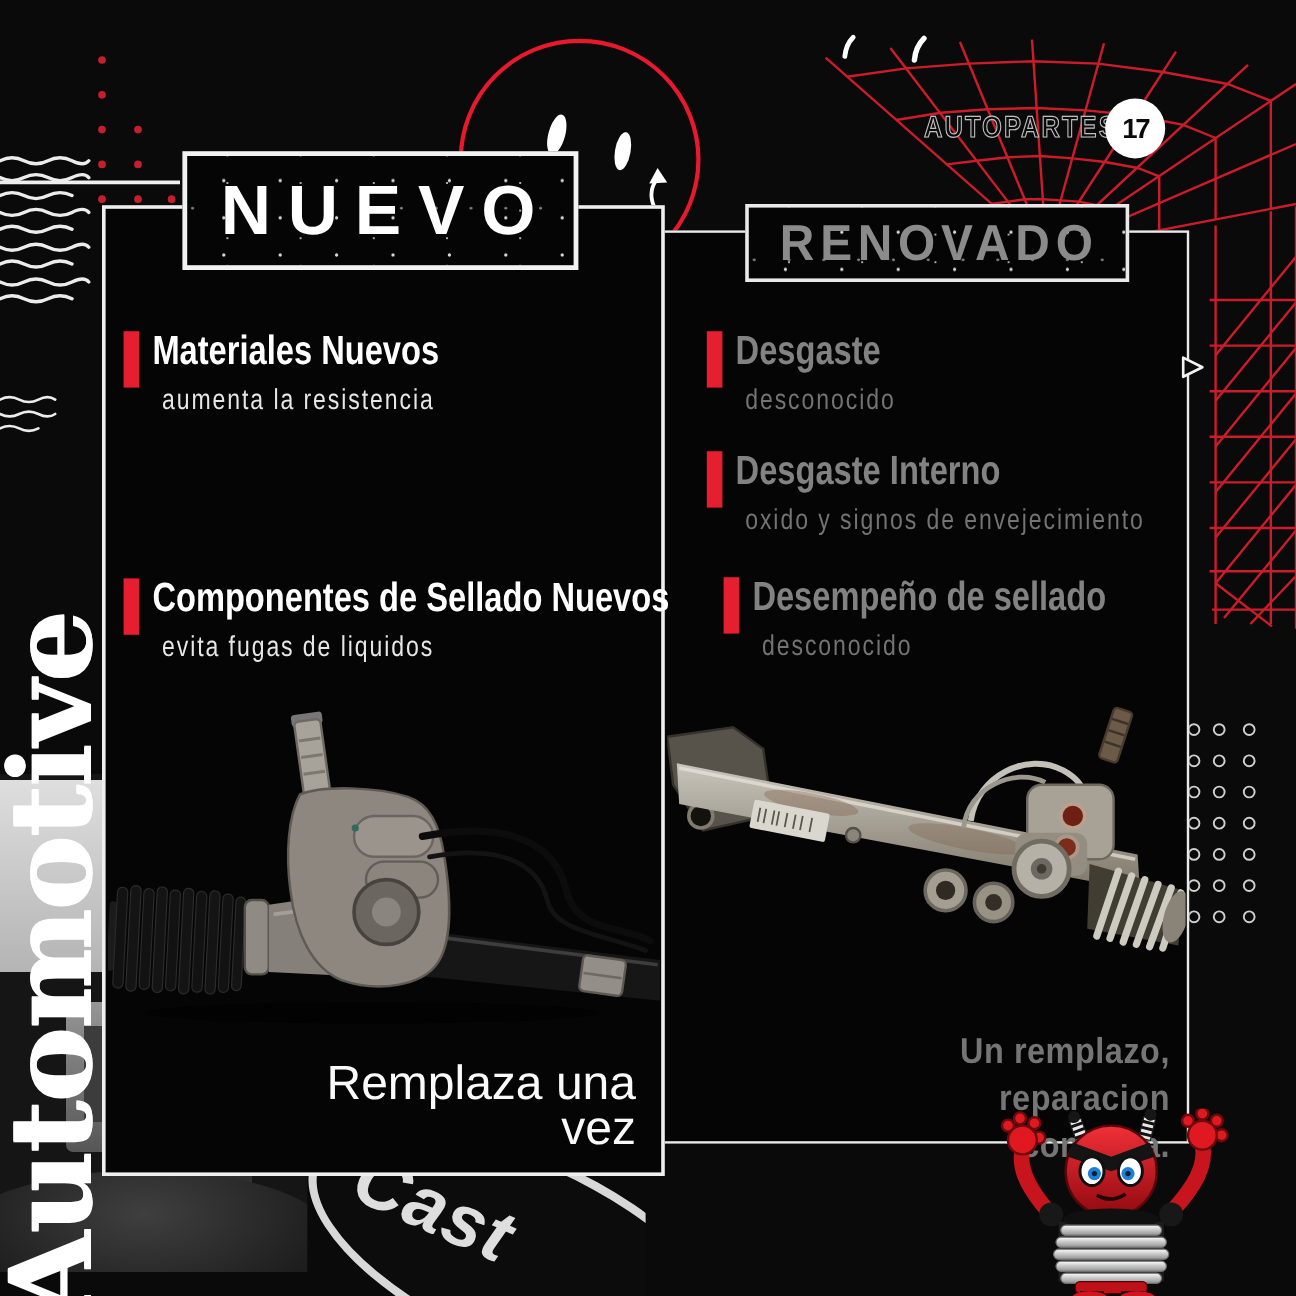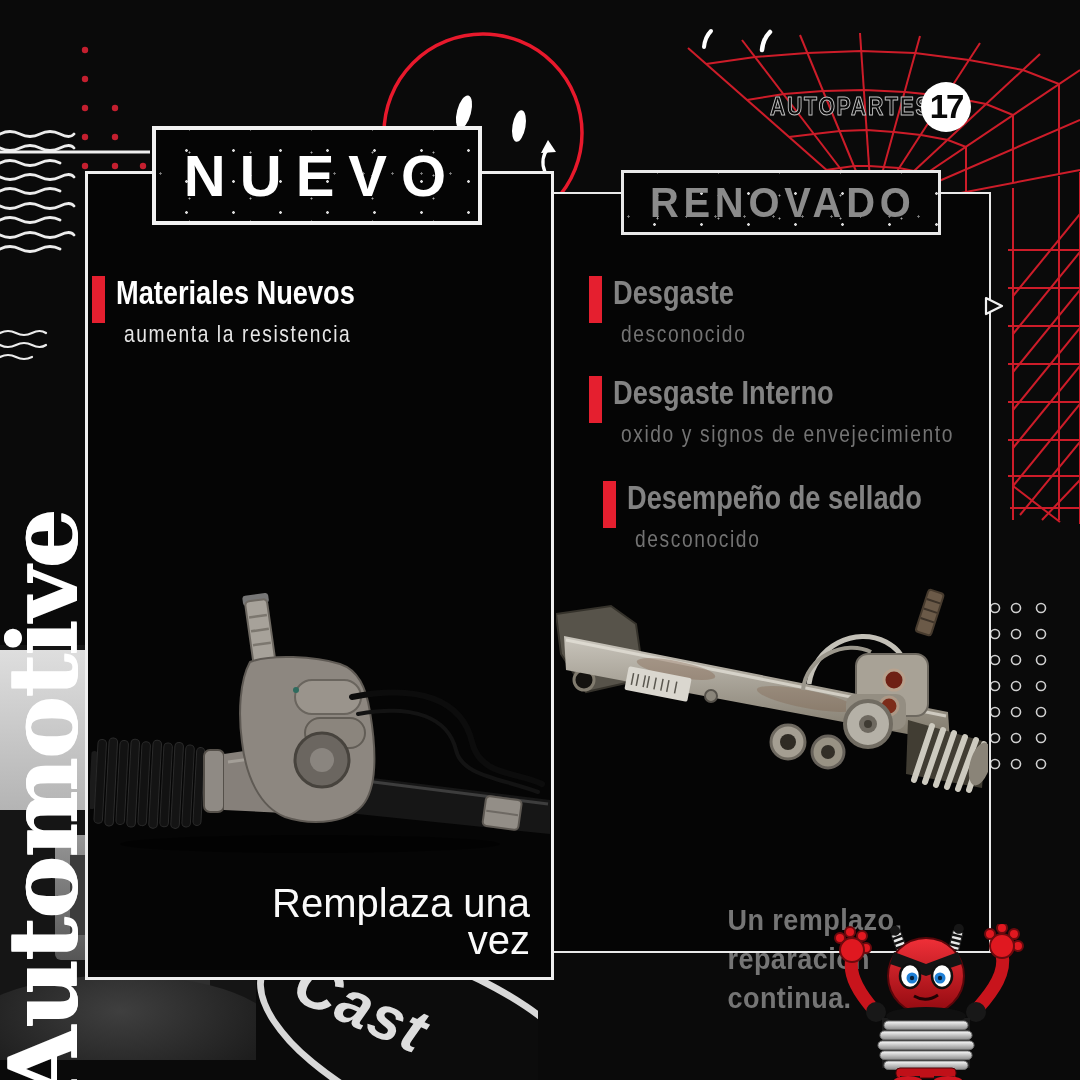--- a/index.html
+++ b/index.html
@@ -36,30 +36,30 @@
       transform:scaleX(.8);transform-origin:left top;}
   .fh .r{font-weight:400;}
   .fs{margin-top:7px;margin-left:8px;font-size:24px;line-height:30px;white-space:nowrap;
       letter-spacing:2px;font-weight:400;transform:scaleX(.8);transform-origin:left top;}
   .nuevo-col .fh{color:#ffffff;} .nuevo-col .fs{color:#e6e6e6;}
   .reno-col .fh{color:#828282;} .reno-col .fs{color:#737373;}
 
   
   #footer-left{left:205px;top:885px;width:325px;text-align:right;color:#fafafa;
     font-size:40px;line-height:37px;}
-  #footer-right{left:700px;top:900px;width:275px;text-align:left;color:#757575;
+  #footer-right{left:700px;top:857px;width:275px;text-align:right;color:#757575;
     font-weight:700;font-size:30px;line-height:39px;letter-spacing:.5px;}
   #footer-right .inner{display:inline-block;transform:scaleX(.9);transform-origin:right top;}
 
   
   #brand-name{left:770px;top:92px;font-size:25px;font-weight:700;letter-spacing:2px;
     color:#0b0b0b;-webkit-text-stroke:1px #bfbfbf;text-shadow:0 0 1px #8a8a8a;
     transform:scaleX(.85);transform-origin:left top;white-space:nowrap;}
   #brand-badge{left:921px;top:82px;width:50px;height:50px;border-radius:50%;background:#fff;
-    color:#0a0a0a;font-weight:800;font-size:33px;display:flex;align-items:center;
+    color:#0a0a0a;font-weight:800;font-size:23px;display:flex;align-items:center;
     justify-content:center;letter-spacing:-2px;}
 
   
   #photo{left:0;top:645px;width:256px;height:415px;background:#151515;overflow:hidden;}
   #photo .wall{position:absolute;left:0;top:5px;width:95px;height:160px;
     background:linear-gradient(180deg,#dedede,#b4b4b4);}
   #photo .sign{position:absolute;left:95px;top:158px;width:150px;height:46px;background:#c9c9c9;
     color:#3c3c3c;font-weight:700;font-size:20px;letter-spacing:8px;line-height:46px;padding-left:14px;}
   #photo .machine{position:absolute;left:55px;top:190px;width:175px;height:125px;border-radius:6px;
     background:linear-gradient(180deg,#969696,#565656);}
@@ -315,25 +315,32 @@
     <ellipse cx="424" cy="180" rx="10" ry="22" fill="#8a8478" transform="rotate(15 424 180)"></ellipse>
   </svg>
 
   <div class="title-box" id="renovado-box">
     <span class="t">RENOVADO</span>
   </div>
   <div class="title-box" id="nuevo-box">
     <span class="t">NUEVO</span>
   </div>
 
-  <div class="feat nuevo-col" style="left:92px;top:272px">
+  <div class="feat nuevo-col" style="left:103px;top:272px">
     <span class="bar"></span>
     <div class="ftxt">
       <div class="fh"><span class="b">Materiales Nuevos</span><span class="r"></span></div>
       <div class="fs">aumenta la resistencia</div>
+    </div>
+  </div>
+  <div class="feat nuevo-col" style="left:103px;top:478px">
+    <span class="bar"></span>
+    <div class="ftxt">
+      <div class="fh"><span class="b">Componentes de Sellado Nuevos</span><span class="r"></span></div>
+      <div class="fs">evita fugas de liquidos</div>
     </div>
   </div>
 
   <div class="feat reno-col" style="left:589px;top:272px">
     <span class="bar"></span>
     <div class="ftxt">
       <div class="fh"><span class="b">Desgaste</span><span class="r"></span></div>
       <div class="fs">desconocido</div>
     </div>
   </div>

